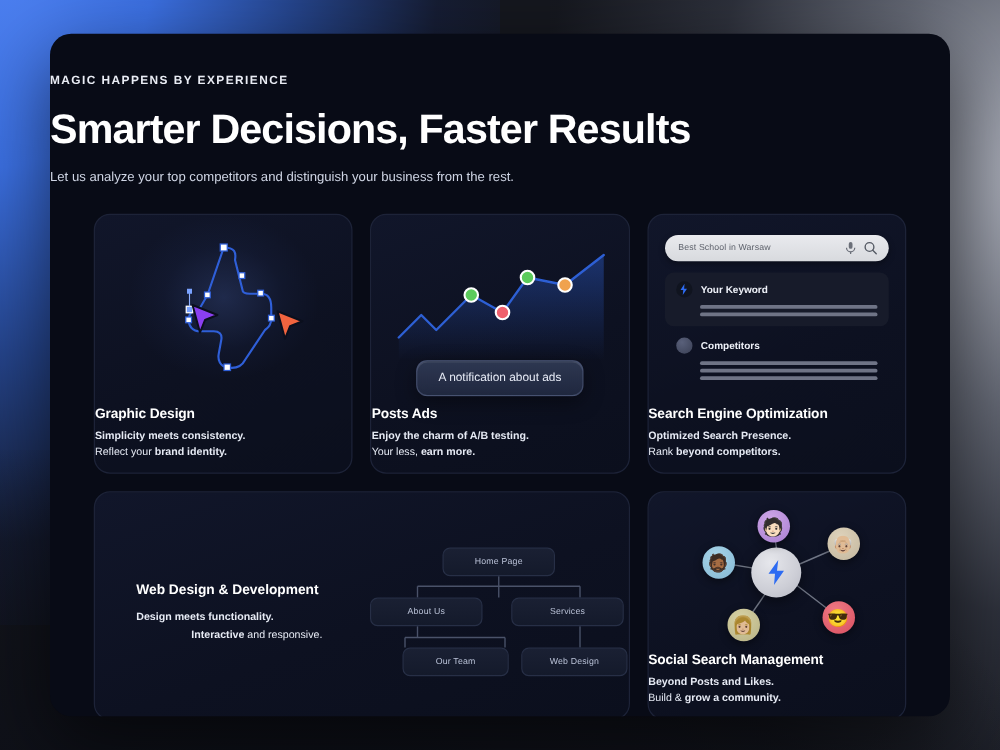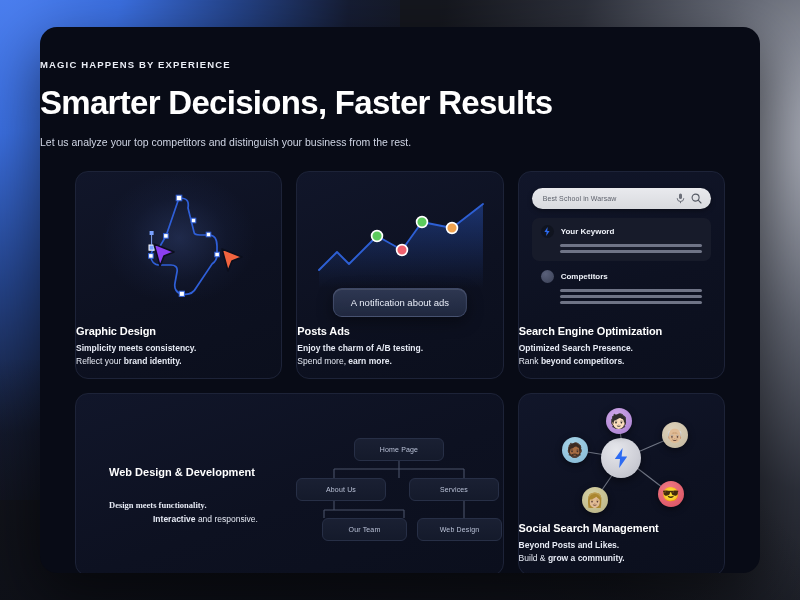--- a/index.html
+++ b/index.html
@@ -110,21 +110,21 @@
   }
   .kw-label { font-size:8px; font-weight:700; color:#eef1f8; }
   .bars { margin-top:6px; padding-left:19px; }
   .bar { height:3px; border-radius:2px; background:#6f7486; margin-top:3px; }
   .comp-block { margin-top:9px; padding:0 9px; }
   .comp-head { display:flex; align-items:center; gap:7px; }
 
   
   .wd-text { position:absolute; left:33px; top:72px; }
   .wd-title { font-size:11px; font-weight:800; color:#ffffff; }
-  .wd-l1 { margin-top:22px; font-size:8.5px; font-weight:700; color:#e6eaf4;font-family:Liberation Serif, serif; }
+  .wd-l1 { margin-top:10px; font-size:8.5px; font-weight:700; color:#e6eaf4; }
   .wd-l2 { margin-top:4px; font-size:8.5px; font-weight:400; color:#e6eaf4; }
   .wd-l2 b { font-weight:800;padding-left:44px; }
   .sitemap { position:absolute; left:228px; top:44px; width:190px; height:110px; }
   .node {
     position:absolute; height:23px; border-radius:6px;
     background:linear-gradient(180deg,#1a2033 0%,#141a2b 100%);
     border:1px solid #272f46;
     display:flex; align-items:center; justify-content:center;
     font-size:7px; color:#b9c1d6; letter-spacing:.15px;
   }
@@ -220,21 +220,21 @@
               <circle cx="105" cy="72" r="5.4" fill="#f0616e" stroke="#ffffff" stroke-width="1.7"></circle>
               <circle cx="125" cy="44" r="5.4" fill="#5ccb5c" stroke="#ffffff" stroke-width="1.7"></circle>
               <circle cx="155" cy="50" r="5.4" fill="#f0a24f" stroke="#ffffff" stroke-width="1.7"></circle>
             </g>
           </svg>
         </div>
         <div class="notif">A notification about ads</div>
         <div class="card-foot">
           <div class="card-title">Posts Ads</div>
           <div class="card-l1">Enjoy the charm of A/B testing.</div>
-          <div class="card-l2"><span>Spend more, </span><b>earn more.</b></div>
+          <div class="card-l2"><span>Your less, </span><b>earn more.</b></div>
         </div>
       </div>
 
       <div class="card c3">
         <div class="seo-wrap">
           <div class="searchbar">
             <div class="ph">Best School in Warsaw</div>
             <svg width="9" height="11" viewBox="0 0 9 11">
               <rect x="3" y="0.6" width="3" height="5.4" rx="1.5" fill="#6b6f79"></rect>
               <path d="M1.2 5.2 a3.3 3.3 0 0 0 6.6 0" fill="none" stroke="#6b6f79" stroke-width="1"></path>

